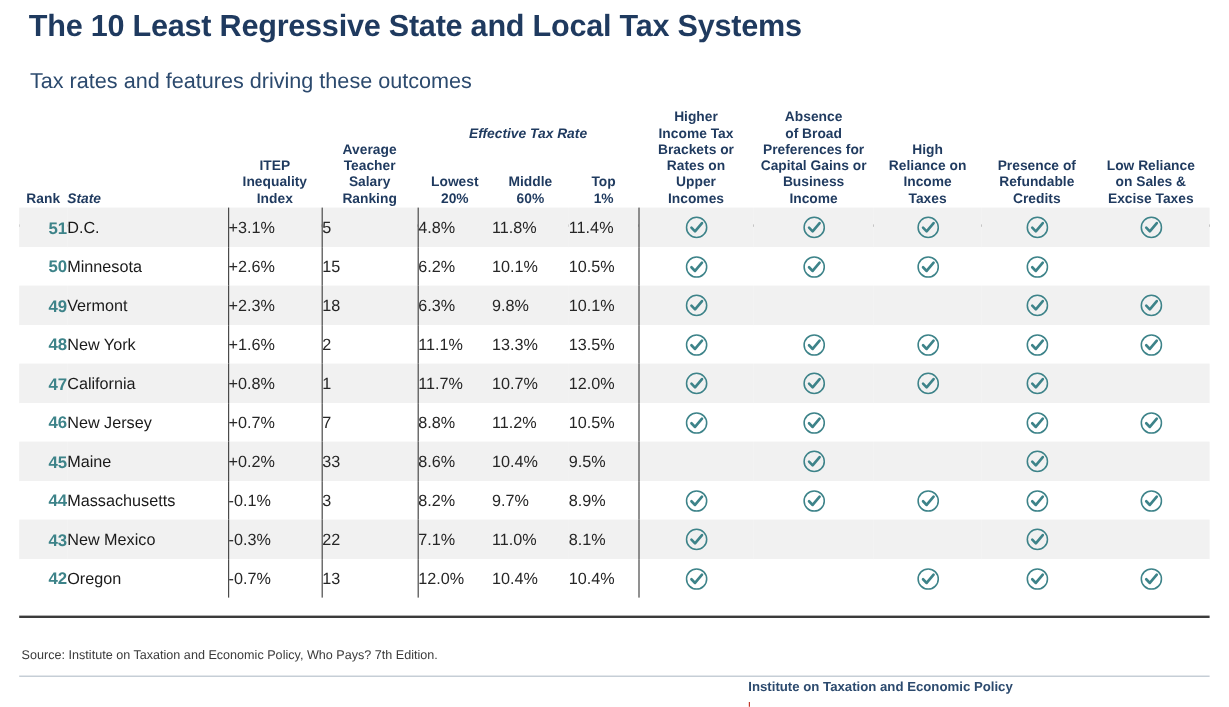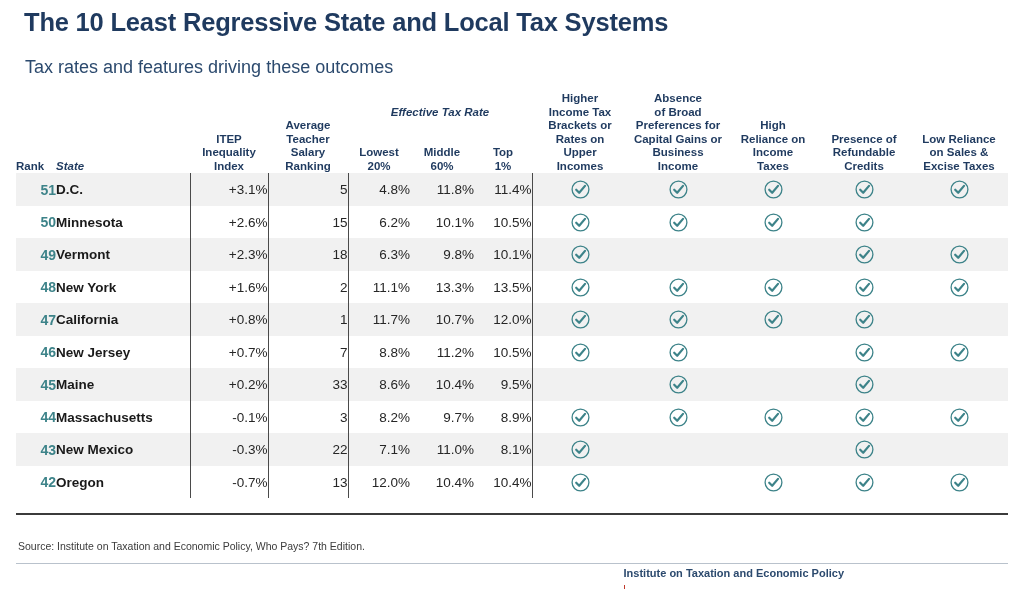--- a/index.html
+++ b/index.html
@@ -72,21 +72,21 @@
     background: #ffffff;
   }
   thead th.grouplabel {
     font-size: 11.5px;
     font-weight: bold;
     font-style: italic;
     text-align: center;
     padding-bottom: 2px;
     vertical-align: bottom;
   }
-  th.h-rank { text-align: left; padding-right: 9px; }
+  th.h-rank { text-align: center; padding-right: 9px; }
   th.h-state { text-align: left; padding-left: 9px; font-style: italic; }
   th.h-center { text-align: center; }
 
   
   .rule-top {
     position: absolute;
     left: 16px;
     top: 187px;
     width: 992px;
     height: 2px;
@@ -113,26 +113,26 @@
   td.c-rank {
     text-align: right;
     padding-right: 9px;
     color: #3d8389;
     font-weight: bold;
     font-size: 14px;
   }
   td.c-state {
     text-align: left;
     padding-left: 9px;
-    font-weight: bold;
+    font-weight: normal;
     color: #1a1a1a;
     font-size: 13.5px;
   }
   td.c-num {
-    text-align: right;
+    text-align: left;
     color: #262626;
     font-size: 13.5px;
   }
   td.c-check { text-align: center; }
 
   
   td.vsep-left { border-left: 1.5px solid #4a4a4a; }
 
   .chk {
     display: inline-block;

